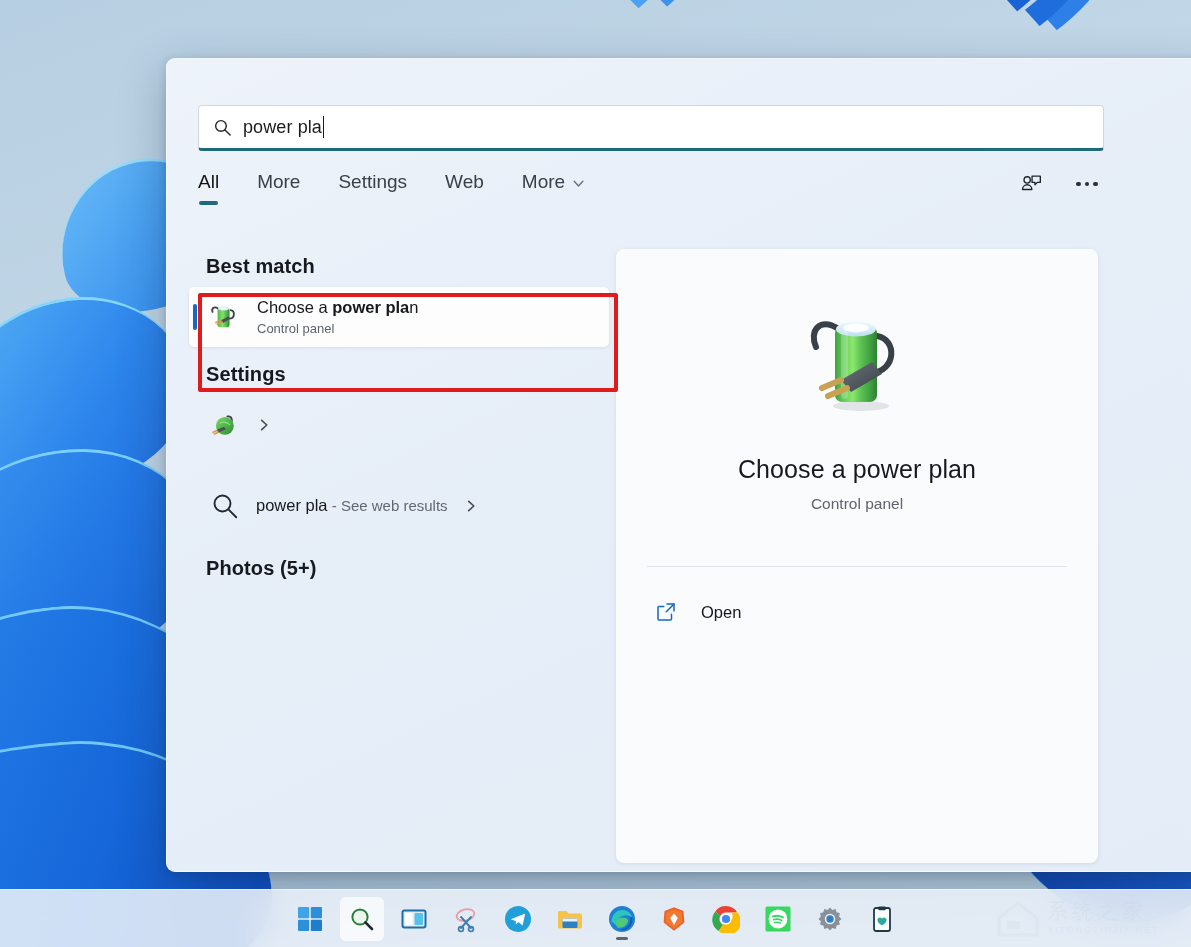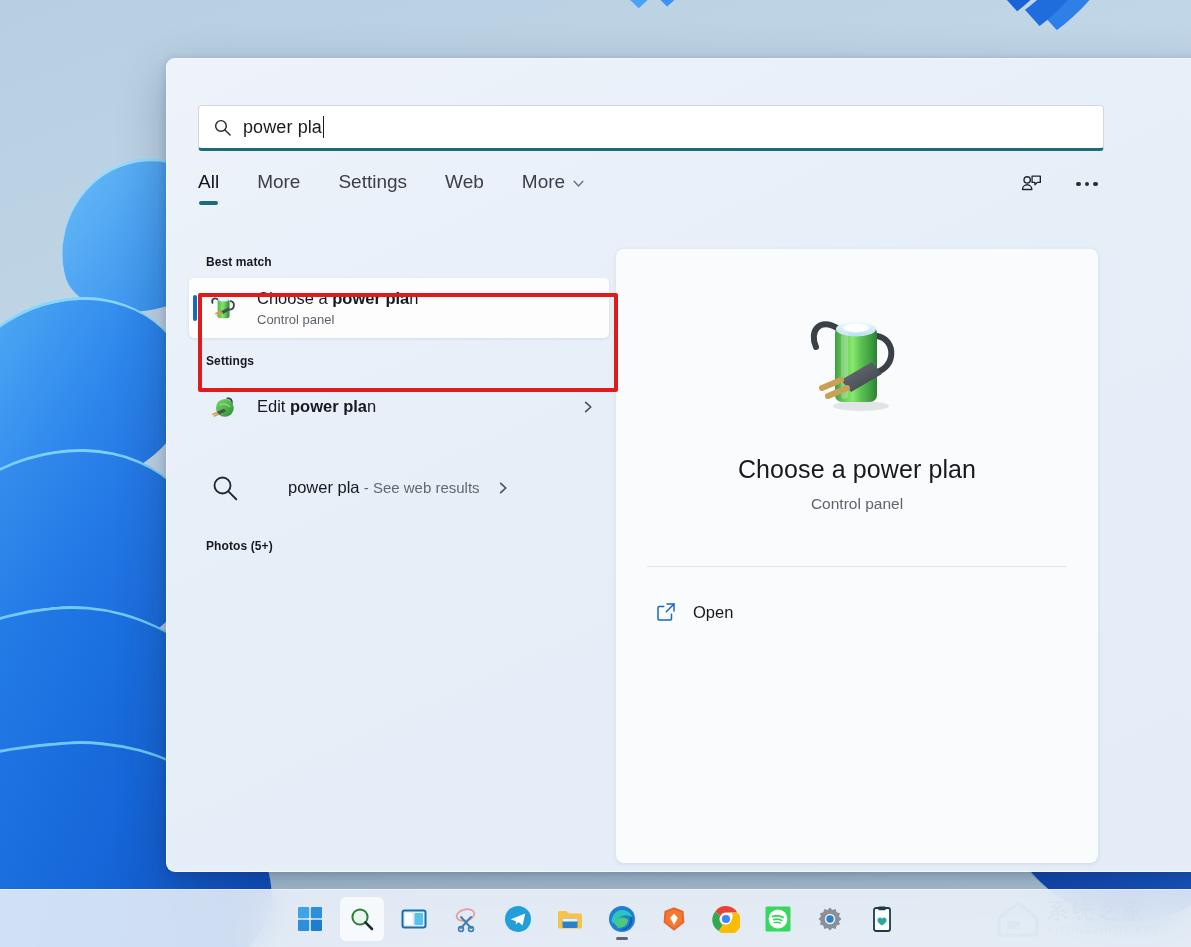--- a/index.html
+++ b/index.html
@@ -204,21 +204,21 @@
   .dots { display: flex; gap: 4px; }
   .dots i { width: 4.5px; height: 4.5px; border-radius: 50%; background: #2a2f36; display: block; }
 
   
   #results-col {
     position: absolute;
     left: 22px; top: 196px;
     width: 420px;
   }
   .section-head {
-    font-size: 12px;
+    font-size: 20px;
     font-weight: bold;
     color: #16191d;
     margin: 0 0 9px 17px;
     letter-spacing: .1px;
   }
   .res-row {
     position: relative;
     display: flex; align-items: center;
     height: 60px;
     padding: 0 14px 0 18px;
@@ -250,21 +250,20 @@
     margin-top: 3px;
   }
   .res-chevron { width: 14px; height: 14px; color: #474d55; flex: 0 0 14px; }
 
   .res-row.web { height: 66px; align-items: center; }
   .web-ico { width: 30px; height: 30px; flex: 0 0 30px; color: #23282e; margin-left: 3px; }
   .web-txt {
     font-size: 16.5px; color: #16191d;
     line-height: 1.28;
     max-width: 230px;
-    margin-left: 32px;
   }
   .web-txt .dim { color: #62686f; font-size: 15px; }
 
   .spacer-a { height: 16px; }
   .spacer-b { height: 18px; }
 
   
   #annotation-box {
     position: absolute;
     left: 198px; top: 293px;
@@ -296,21 +295,21 @@
     font-size: 15.5px; color: #5d646c;
     margin-top: 11px; text-align: center;
   }
   #preview-divider {
     width: 420px; height: 1px;
     background: #e2e6ec;
     margin: 53px 0 0 0;
   }
   #preview-actions { width: 100%; margin-top: 24px; }
   .pv-action {
-    display: flex; align-items: center; gap: 16px;
+    display: flex; align-items: center; gap: 24px;
     height: 42px; padding: 0 7px;
     border-radius: 4px;
   }
   .pv-action .pv-ico { width: 22px; height: 22px; color: #1668c4; flex: 0 0 22px; }
   .pv-action .pv-label { font-size: 16.5px; color: #16191d; }
 
   
   #taskbar {
     position: absolute;
     left: 0; bottom: 0;
@@ -469,23 +468,20 @@
                 <stop offset=".5" stop-color="#4fb64c"></stop>
               <stop offset="1" stop-color="#2d8a31"></stop>
             </linearGradient>
           </defs>
           <path d="M24 10 C29 9 31 15 27 18" stroke="#3e434a" stroke-width="2.2" fill="none" stroke-linecap="round"></path>
           <circle cx="21" cy="21" r="10.5" fill="url(#battB)"></circle>
           <path d="M15 18 C18 16 24 16 27 20" stroke="#a8e89a" stroke-width="1.6" fill="none" opacity=".7"></path>
           <path d="M20 22 L11 26 L13.5 29 L22.5 25 Z" fill="#4c5157"></path>
           <path d="M11.8 26.6 L7 28.6 M13.4 28.6 L8.6 30.6" stroke="#c8a24e" stroke-width="1.9" stroke-linecap="round"></path>
         </svg>
-        <div class="res-txt">
-          <div class="res-title"><span>Edit </span><b>power pla</b><span>n</span></div>
-        </div>
         <svg class="res-chevron" viewBox="0 0 12 12" fill="none" stroke="currentColor" stroke-width="1.4">
           <polyline points="4,2 8.4,6 4,10" stroke-linecap="round" stroke-linejoin="round"></polyline>
         </svg>
       </div>
 
       <div class="spacer-b"></div>
 
 
       <div class="res-row web">
         <svg class="web-ico" viewBox="0 0 24 24" fill="none" stroke="currentColor" stroke-width="1.5">

